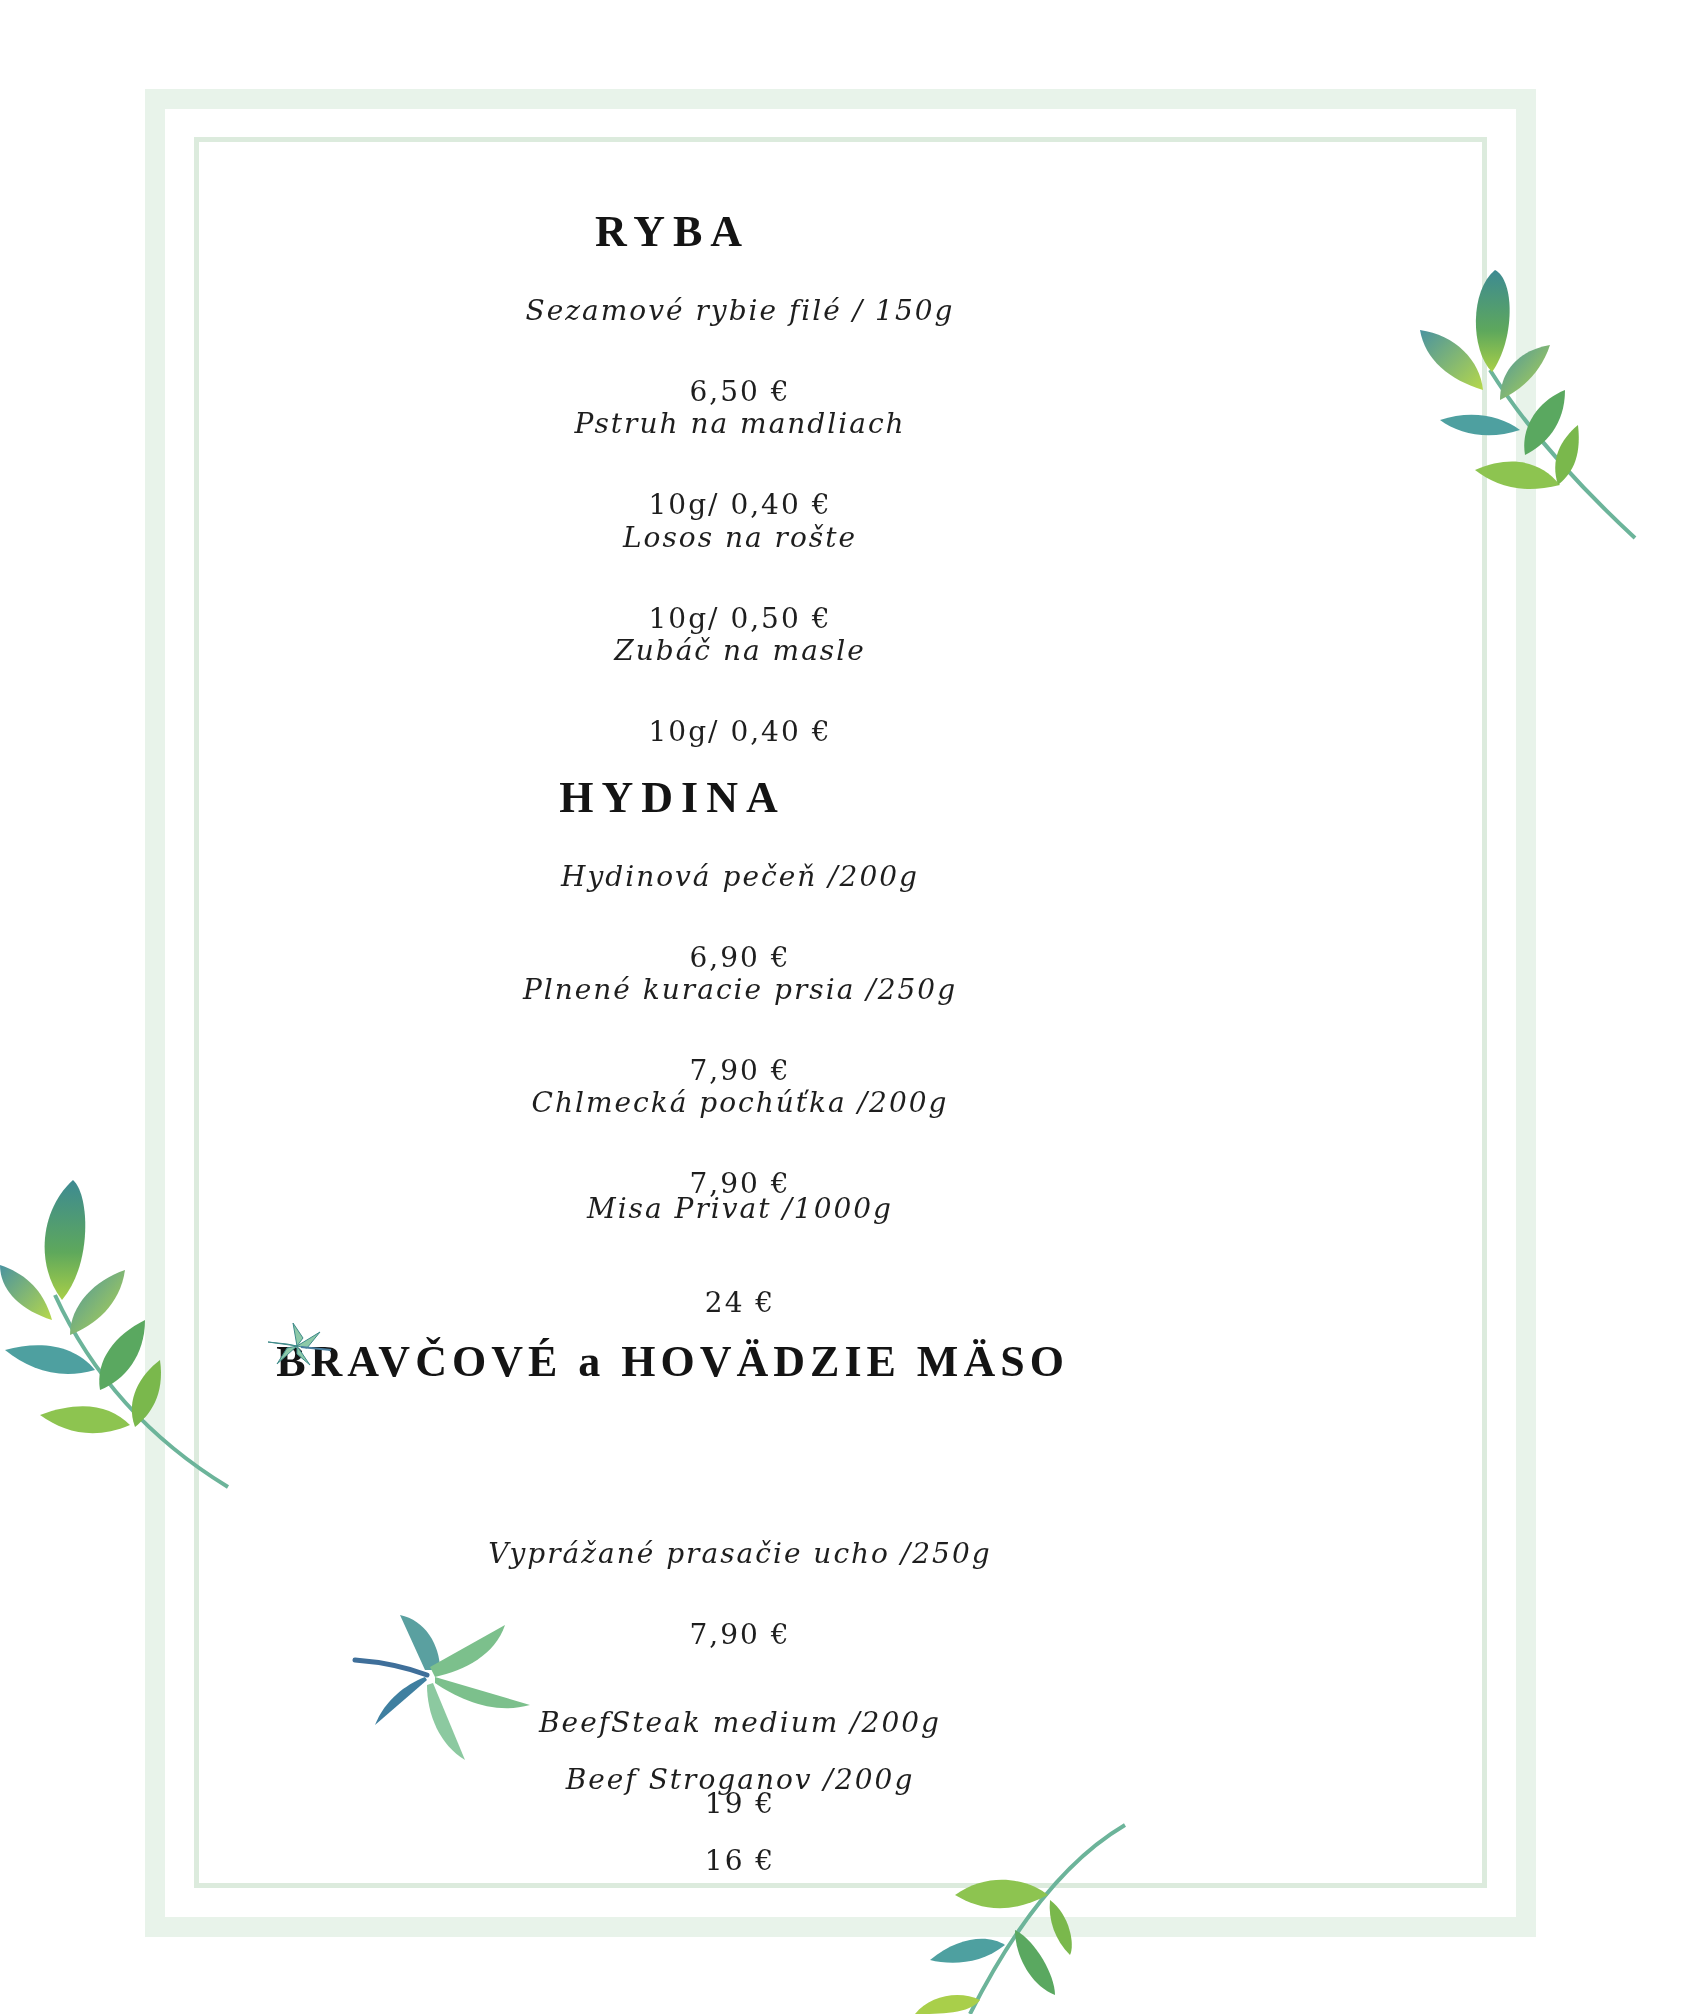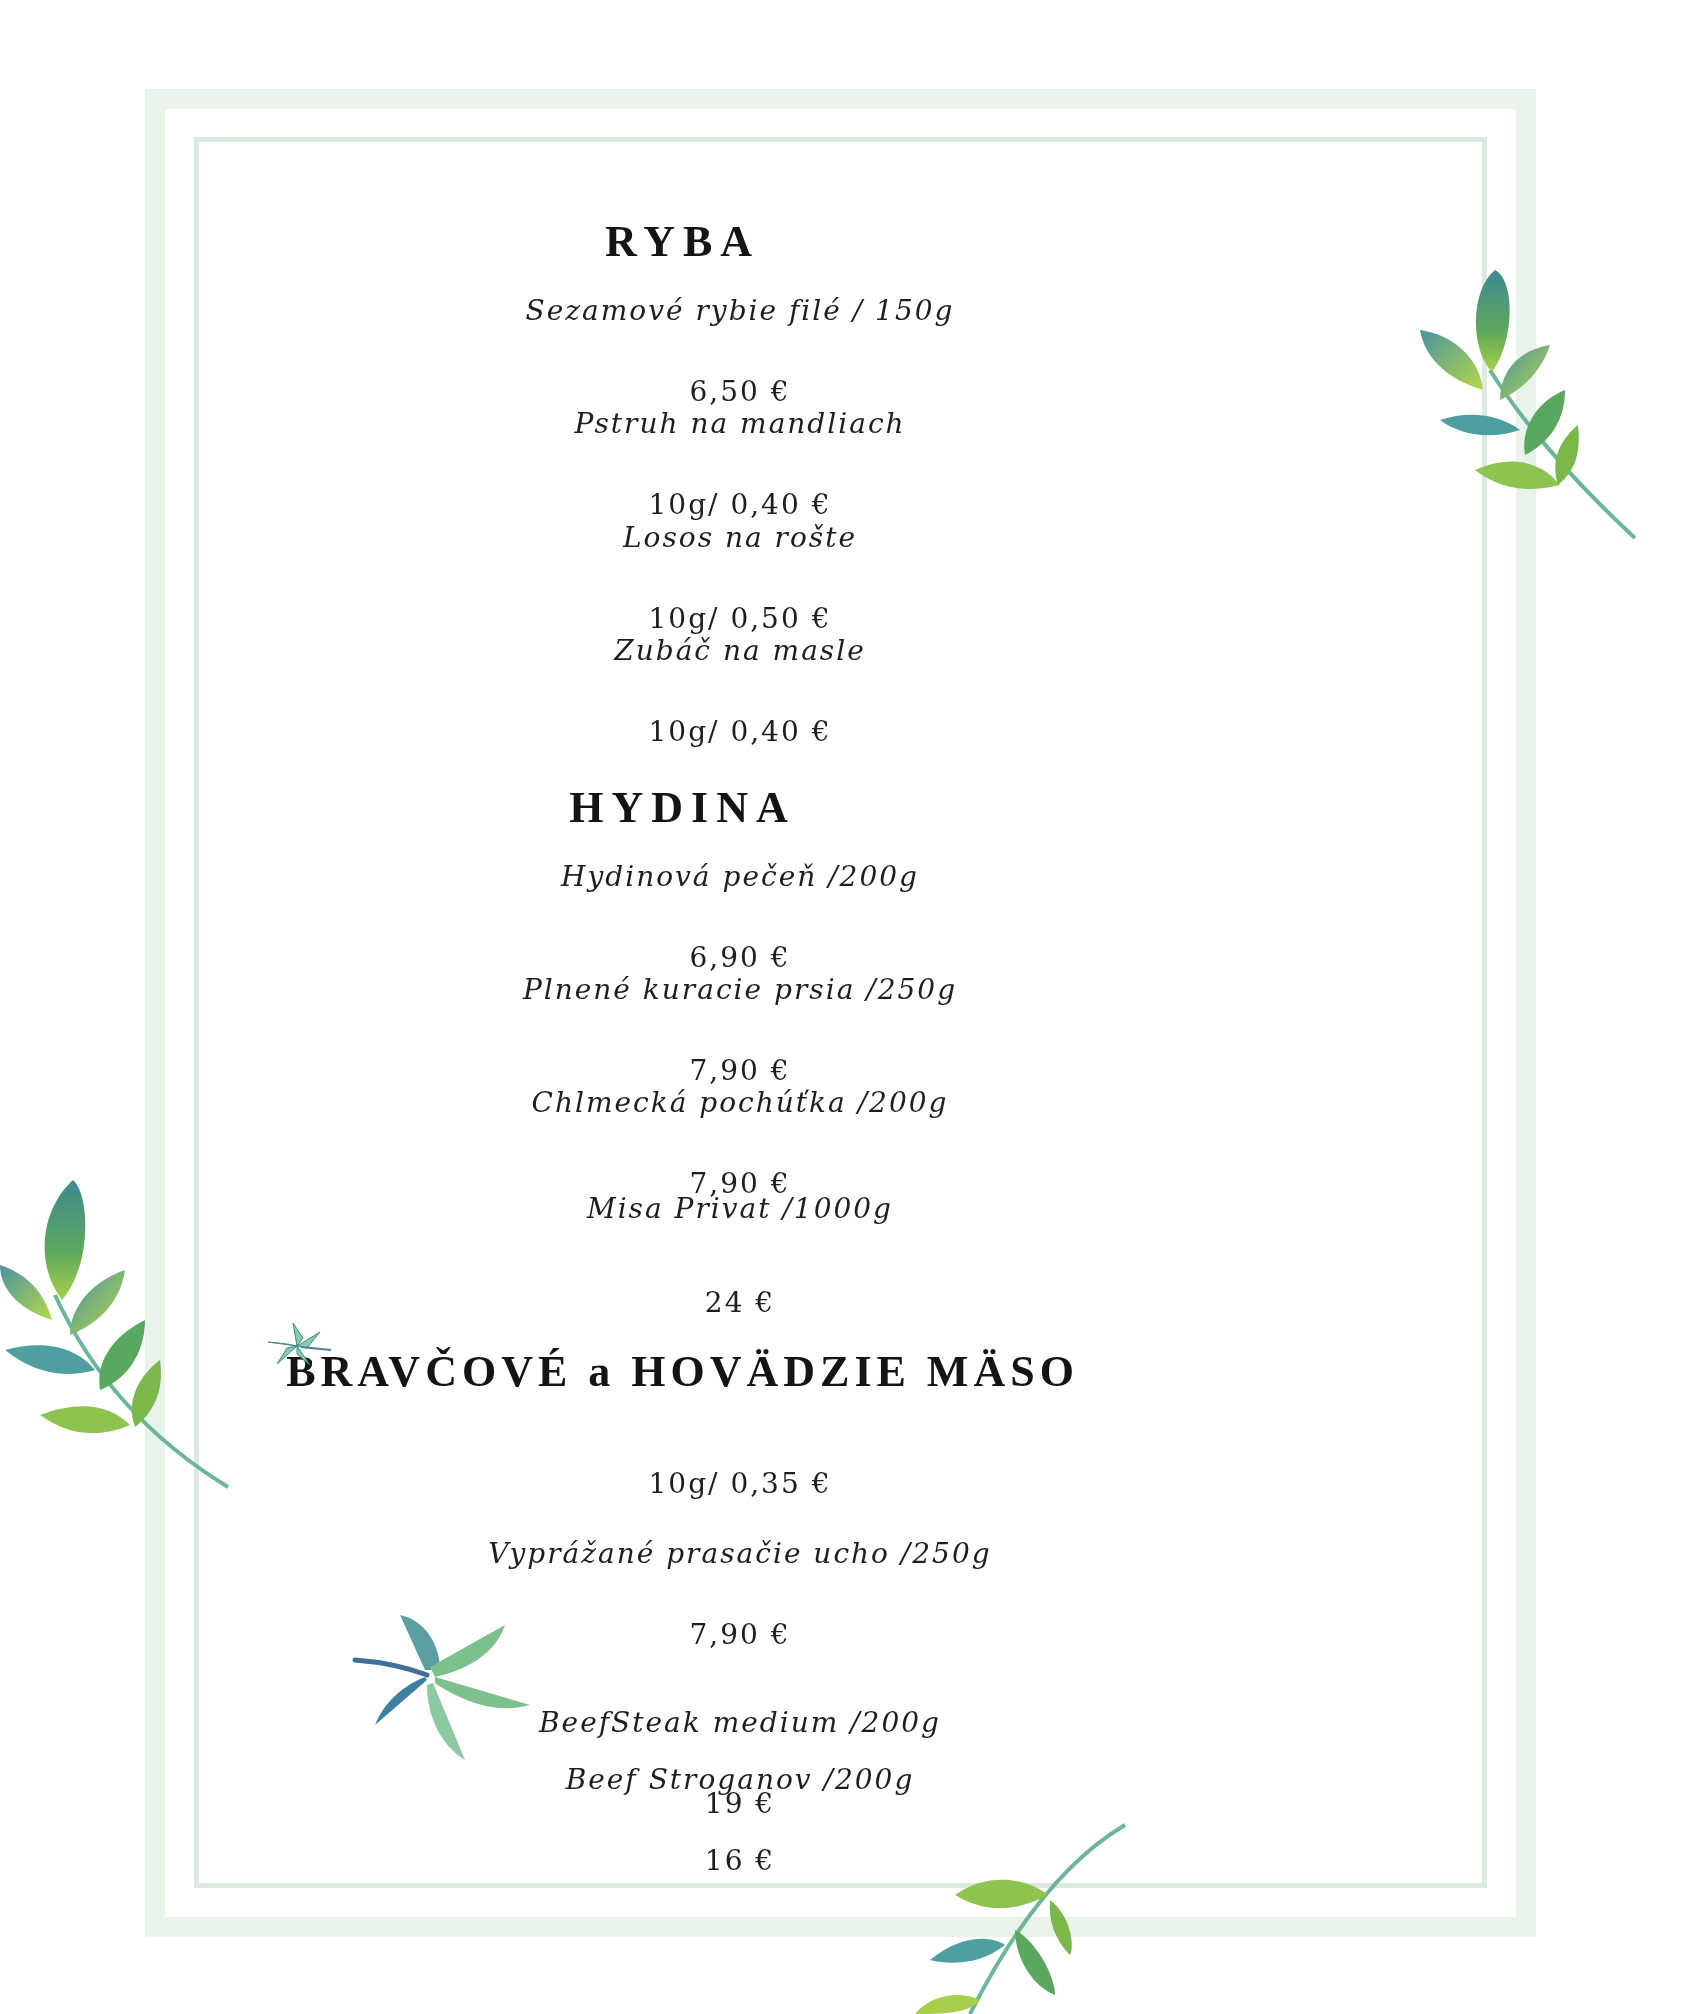--- a/index.html
+++ b/index.html
@@ -4,21 +4,21 @@
 <style>
   html, body { margin: 0; padding: 0; background: #ffffff; }
   body { width: 1693px; height: 2014px; position: relative; overflow: hidden;
          font-family: "DejaVu Serif", "Liberation Serif", serif; color: #1a1a1a; }
   .frame-outer { position: absolute; left: 145px; top: 89px; width: 1391px; height: 1848px;
                  box-sizing: border-box; border: 20px solid #e8f3ea; }
   .frame-inner { position: absolute; left: 194px; top: 137px; width: 1293px; height: 1751px;
                  box-sizing: border-box; border: 5px solid #dcebdd; }
   .section-title { position: absolute; left: 0; width: 1341px; text-align: center;
                    font-family: "Liberation Serif", "DejaVu Serif", serif; font-weight: bold;
-                   font-size: 44px; letter-spacing: 8px; color: #141414; margin: 12px; line-height: 50px; }
+                   font-size: 44px; letter-spacing: 8px; color: #141414; margin: 2px; line-height: 50px; }
   .item { position: absolute; left: 0; width: 1480px; text-align: center;
           font-family: "DejaVu Serif", "Liberation Serif", serif; font-style: italic;
           font-size: 28px; letter-spacing: 2px; color: #1e1e1e; line-height: 37px; }
   .item .name, .item .price { display: block; }
   .item .price { font-style: normal; margin-top: 44px; }
   .leaf { position: absolute; }
 </style>
 </head>
 <body>
 
@@ -56,21 +56,20 @@
   <span class="name">Chlmecká pochúťka  /200g</span>
   <span class="price">7,90 €</span>
 </div>
 <div class="item" style="top:1184px; line-height:50px">
   <span class="name">Misa Privat   /1000g</span>
   <span class="price">24 €</span>
 </div>
 
 <h2 class="section-title" style="top:1335px; letter-spacing:5px">BRAVČOVÉ a HOVÄDZIE MÄSO</h2>
 <div class="item" style="top:1421px">
-  <span class="price">10g/ 0,35 €</span>
 </div>
 <div class="item" style="top:1535px">
   <span class="name">Vyprážané prasačie ucho  /250g</span>
   <span class="price">7,90 €</span>
 </div>
 <div class="item" style="top:1704px">
   <span class="name">BeefSteak medium /200g</span>
   <span class="price">19 €</span>
 </div>
 <div class="item" style="top:1761px">

